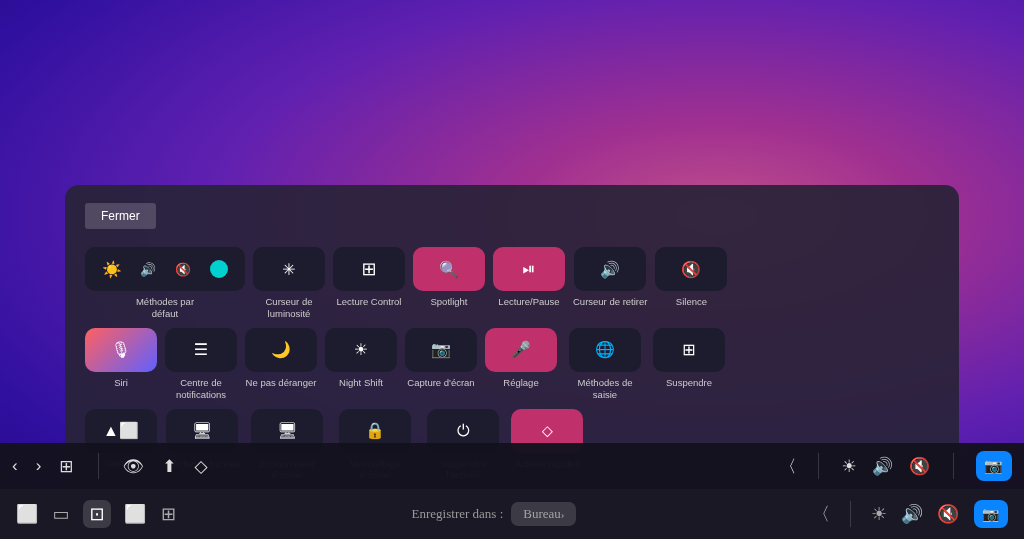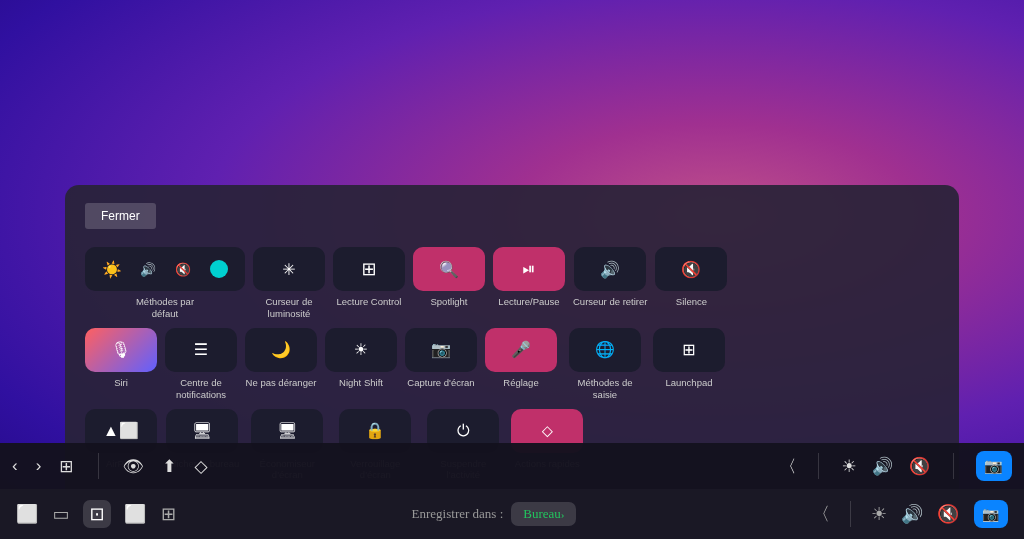--- a/index.html
+++ b/index.html
@@ -170,21 +170,21 @@
       border-radius: 7px;
       padding: 3px 6px;
     }
     .enregistrer-text {
       color: #999; font-size: 13px;
     }
     .bureau-btn {
       background: rgba(255,255,255,0.15);
       border-radius: 7px;
       padding: 4px 12px;
-      color: #22c55e;
+      color: #a3a3a3;
       font-size: 13px;
       display: flex; align-items: center; 
       cursor: pointer;
     }
     .tb-camera {
       background: #0a84ff;
       border-radius: 8px;
       width: 34px; height: 28px;
       display: flex; align-items: center; justify-content: center;
       color: #fff;
@@ -310,21 +310,21 @@
       <div class="touch-icon-box">
         <span class="icon-sym">🌐</span>
       </div>
       <span class="touch-label">Méthodes de saisie</span>
     </div>
 
     <div class="touch-item">
       <div class="touch-icon-box">
         <span class="icon-sym">⊞</span>
       </div>
-      <span class="touch-label">Launchpad</span>
+      <span class="touch-label">Suspendre</span>
     </div>
   </div>
 
   <div class="row-grid">
 
     <div class="touch-item">
       <div class="touch-icon-box">
         <span class="icon-sym">▲⬜</span>
       </div>
       <span class="touch-label">AirPlay</span>

